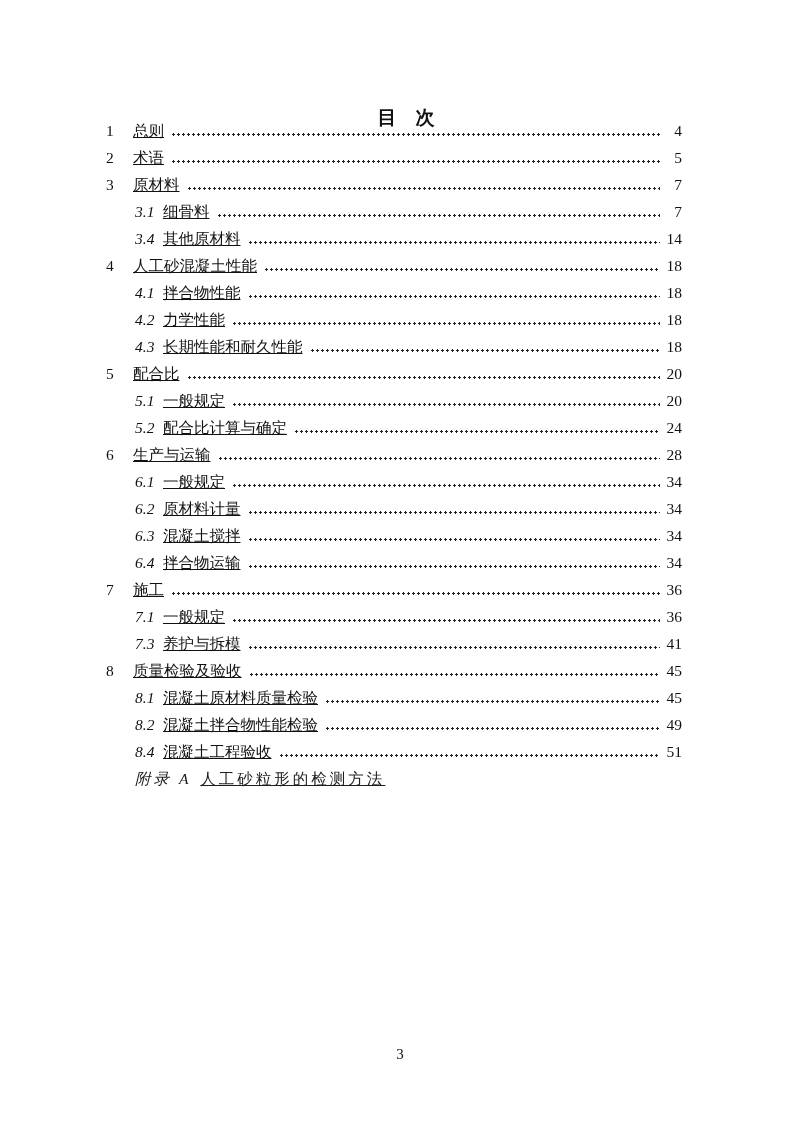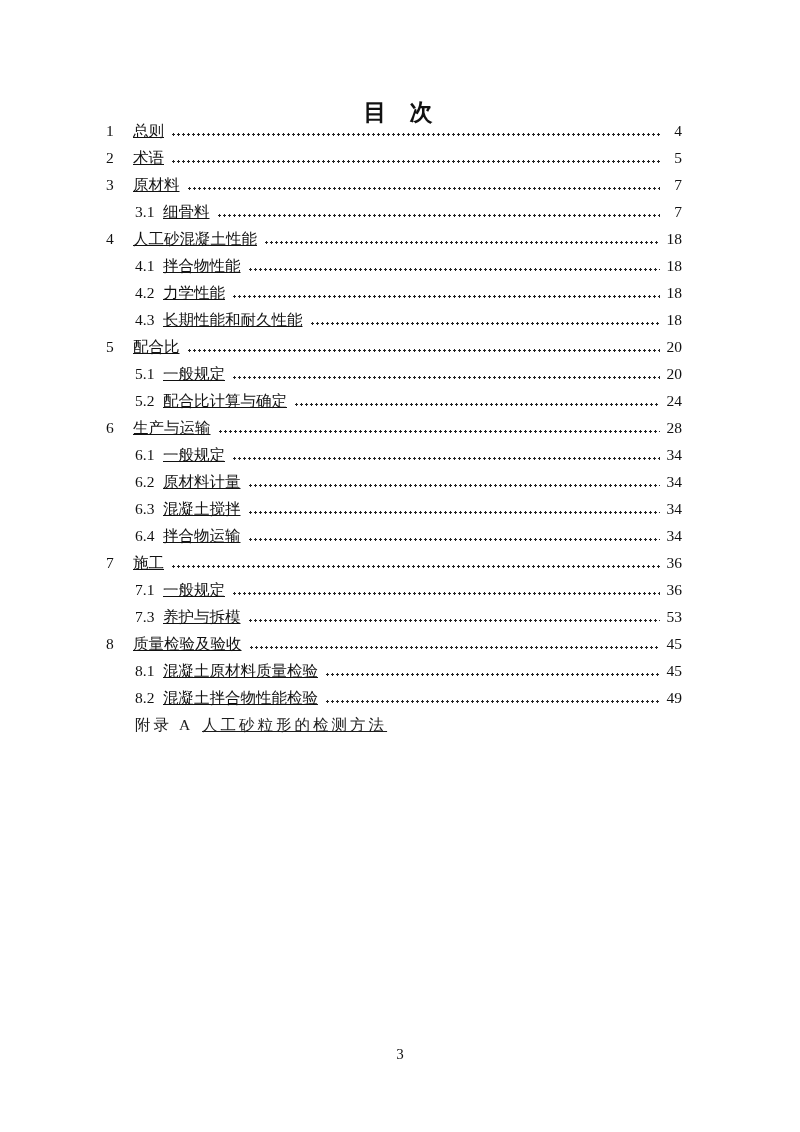--- a/index.html
+++ b/index.html
@@ -18,23 +18,23 @@
     width: 800px;
     height: 1132px;
     background: #ffffff;
     overflow: hidden;
   }
   .toc-title {
     position: absolute;
     top: 93px;
     left: 106px;
     width: 576px;
-    margin: 4px;
+    margin: 12px;
     text-align: center;
-    font-size: 23px;
+    font-size: 19px;
     font-weight: bold;
     color: #111111;
   }
   .toc {
     position: absolute;
     top: 116px;
     left: 106px;
     width: 576px;
   }
   .toc-row {
@@ -45,21 +45,21 @@
     padding-bottom: 5px;
     font-size: 15.5px;
     line-height: 1;
   }
   .toc-row.level2 { padding-left: 29px; }
   .toc-row .num {
     flex: 0 0 auto;
     min-width: 27px;
     white-space: nowrap;
   }
-  .toc-row.level2 .num { min-width: 28px; }
+  .toc-row.level2 .num { min-width: 28px; font-style: italic; }
   .toc-row .label { flex: 0 0 auto; white-space: nowrap; text-decoration: underline; }
   .toc-row .leader {
     flex: 1 1 auto;
     height: 3px;
     margin: 0 4px 2px 7px;
     background-image: radial-gradient(circle, #222222 1px, transparent 1.4px);
     background-size: 5px 3px;
     background-repeat: repeat-x;
     background-position: left bottom;
   }
@@ -108,20 +108,26 @@
         <span class="label">原材料</span>
         <span class="leader"></span>
         <span class="pagenum">7</span>
       </div>
       <div class="toc-row level2">
         <span class="num">3.1</span>
         <span class="label">细骨料</span>
         <span class="leader"></span>
         <span class="pagenum">7</span>
       </div>
+      <div class="toc-row level2">
+        <span class="num">3.4</span>
+        <span class="label">其他原材料</span>
+        <span class="leader"></span>
+        <span class="pagenum">14</span>
+      </div>
       <div class="toc-row level1">
         <span class="num">4</span>
         <span class="label">人工砂混凝土性能</span>
         <span class="leader"></span>
         <span class="pagenum">18</span>
       </div>
       <div class="toc-row level2">
         <span class="num">4.1</span>
         <span class="label">拌合物性能</span>
         <span class="leader"></span>
@@ -196,39 +202,45 @@
       <div class="toc-row level2">
         <span class="num">7.1</span>
         <span class="label">一般规定</span>
         <span class="leader"></span>
         <span class="pagenum">36</span>
       </div>
       <div class="toc-row level2">
         <span class="num">7.3</span>
         <span class="label">养护与拆模</span>
         <span class="leader"></span>
-        <span class="pagenum">53</span>
+        <span class="pagenum">41</span>
       </div>
       <div class="toc-row level1">
         <span class="num">8</span>
         <span class="label">质量检验及验收</span>
         <span class="leader"></span>
         <span class="pagenum">45</span>
       </div>
       <div class="toc-row level2">
         <span class="num">8.1</span>
         <span class="label">混凝土原材料质量检验</span>
         <span class="leader"></span>
         <span class="pagenum">45</span>
       </div>
       <div class="toc-row level2">
         <span class="num">8.2</span>
         <span class="label">混凝土拌合物性能检验</span>
         <span class="leader"></span>
         <span class="pagenum">49</span>
+      </div>
+      <div class="toc-row level2">
+        <span class="num">8.4</span>
+        <span class="label">混凝土工程验收</span>
+        <span class="leader"></span>
+        <span class="pagenum">51</span>
       </div>
       <div class="toc-row level2 appendix">
         <span class="num">附录 A</span>
         <span class="label">人工砂粒形的检测方法</span>
       </div>
     </div>
 
   <div class="page-footer">3</div>
 </div>
 

